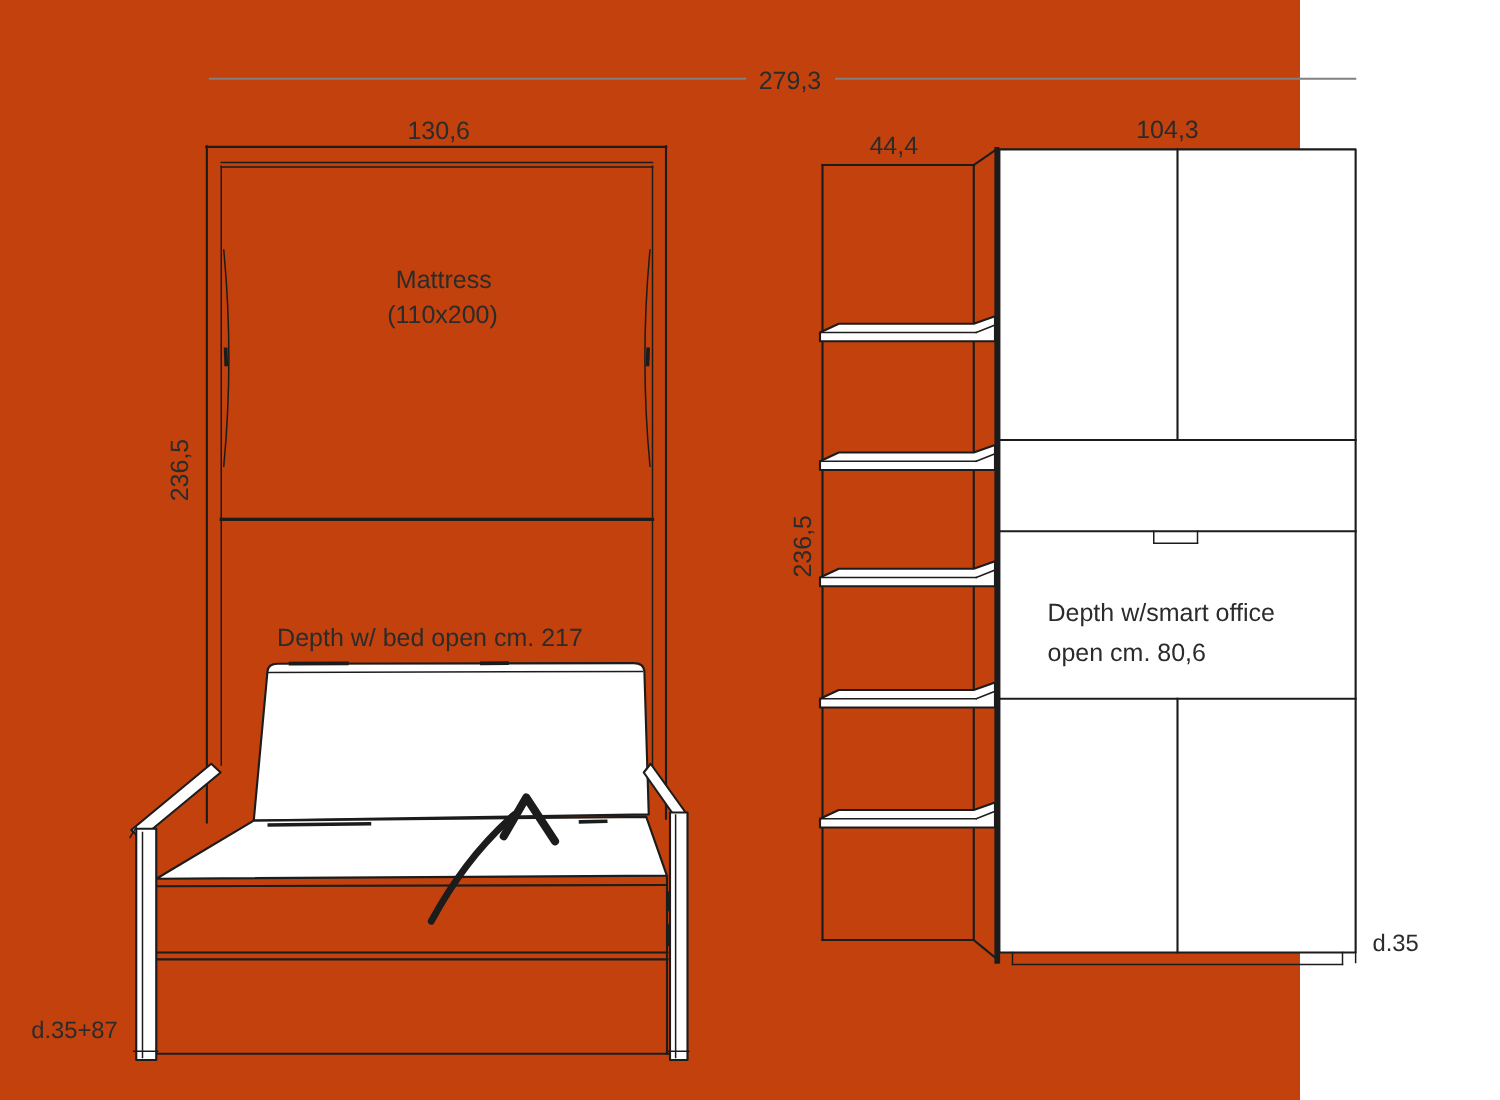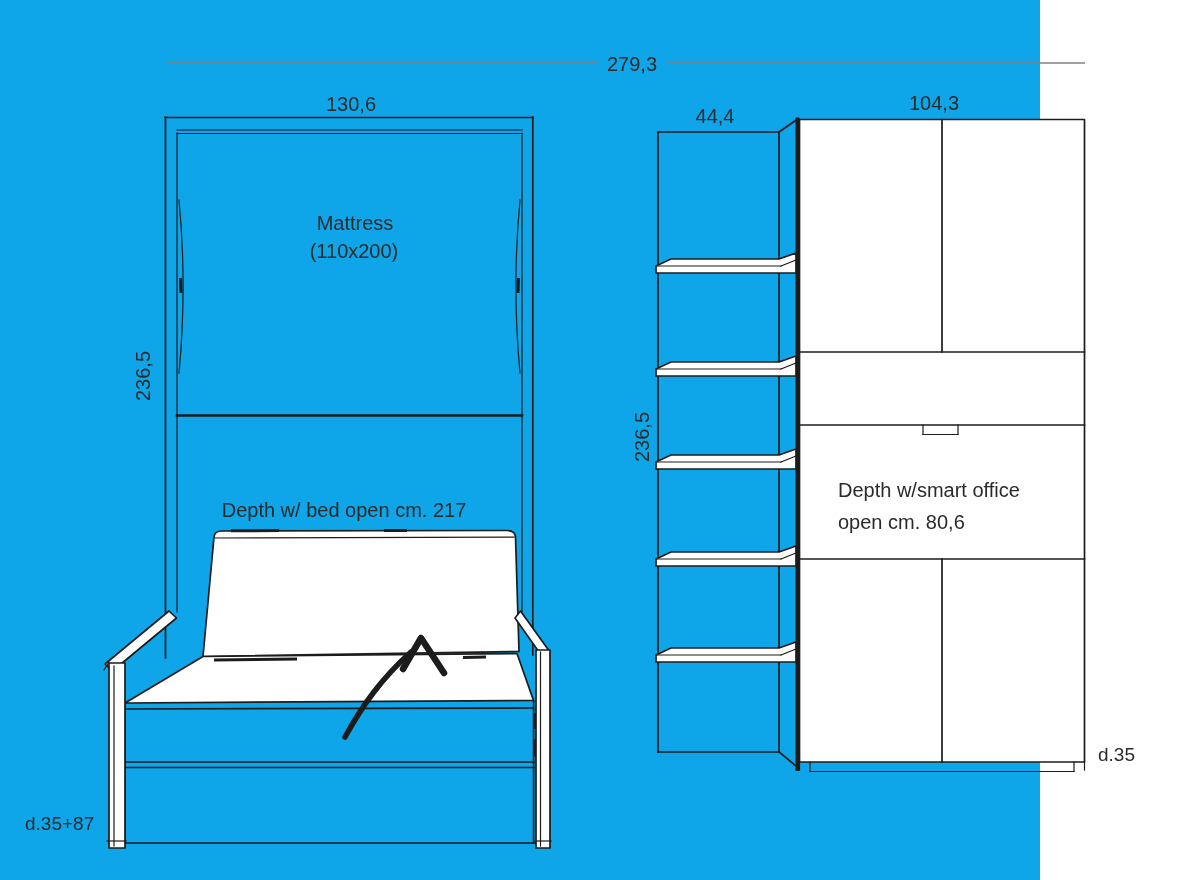--- a/index.html
+++ b/index.html
@@ -7,21 +7,21 @@
     padding:0;
     background:#ffffff;
     width:1200px;
     height:880px;
     overflow:hidden;
   }
   .canvas{
     position:relative;
     width:1040px;
     height:880px;
-    background:#0ea5e9;
+    background:#c2410c;
   }
   svg{display:block}
   
   .ln{fill:none;stroke:#1c1c1c;stroke-width:1.7;stroke-linecap:square}
   .ln-thin{fill:none;stroke:#1c1c1c;stroke-width:1.2;stroke-linecap:square}
   .ln-thick{fill:none;stroke:#1c1c1c;stroke-width:2.6;stroke-linecap:square}
   .ln-xthick{fill:none;stroke:#1c1c1c;stroke-width:4;stroke-linecap:square}
   .panel{fill:#ffffff;stroke:#1c1c1c;stroke-width:1.7;stroke-linejoin:round}
   .dash{fill:none;stroke:#1c1c1c;stroke-width:3;stroke-linecap:butt}
   .dim{fill:none;stroke:#808080;stroke-width:1.6}

